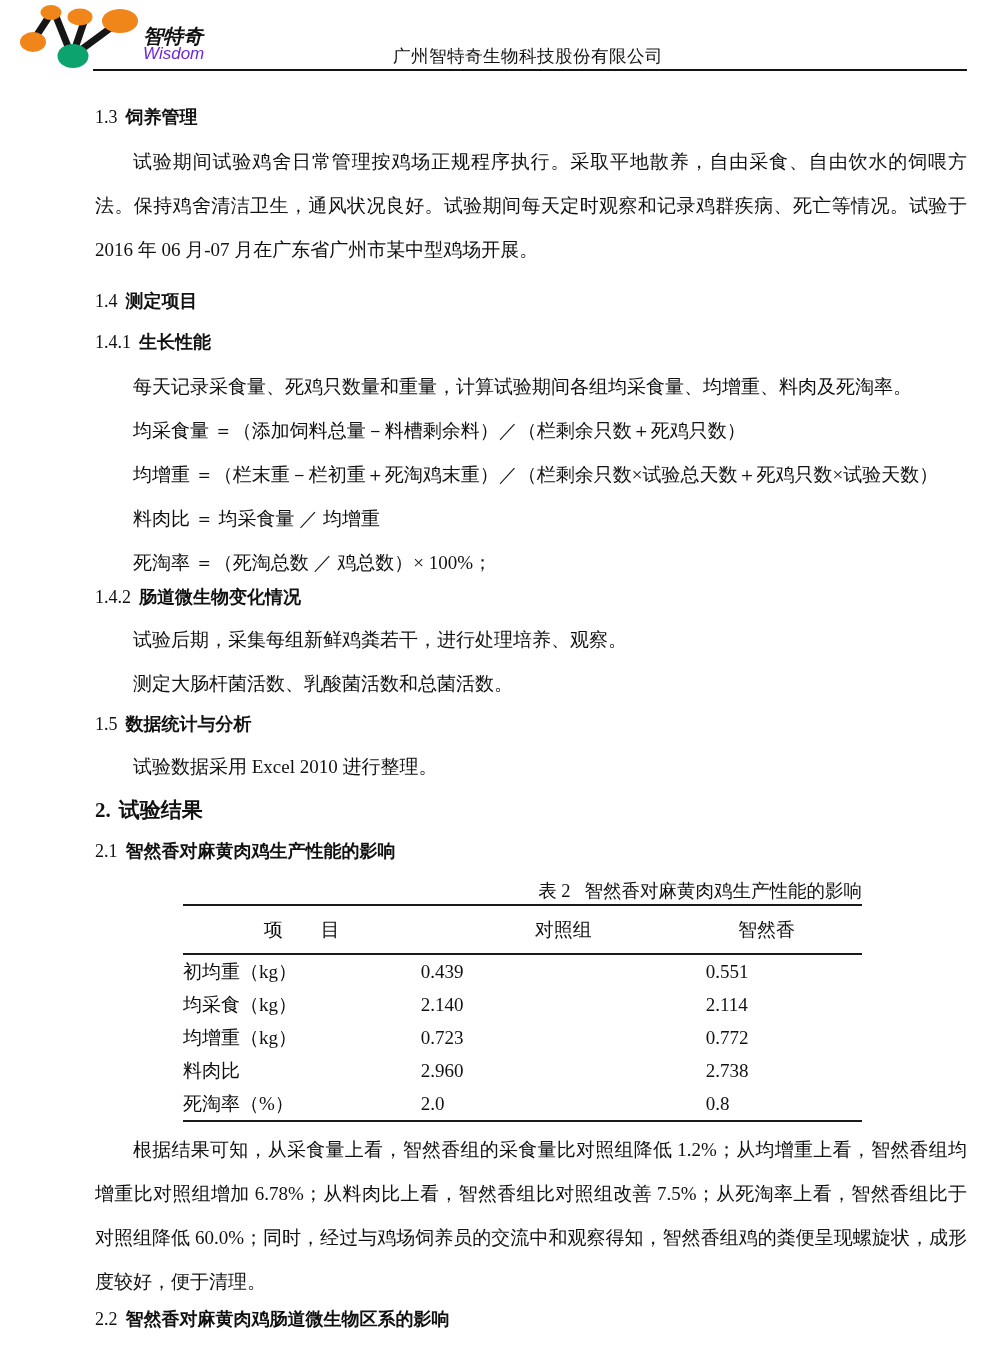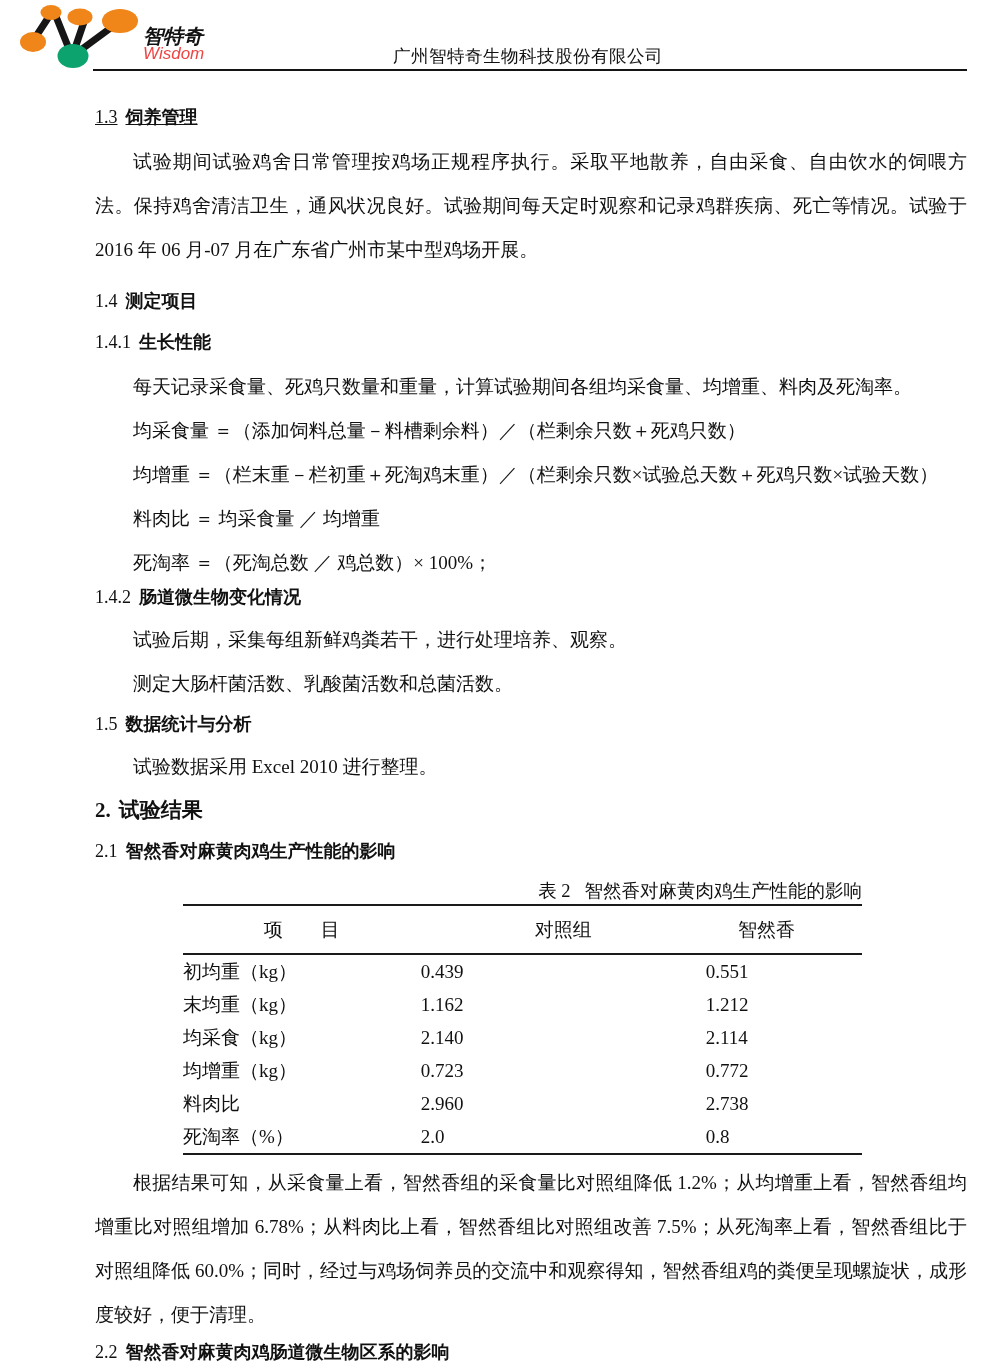--- a/index.html
+++ b/index.html
@@ -10,42 +10,42 @@
   }
   
   .header{position:relative;height:72px;}
   .logo{position:absolute;left:8px;top:2px;width:230px;height:68px;}
   .brand-cn{
     font-family:"Liberation Sans","DejaVu Sans",sans-serif;
     font-weight:bold;font-style:italic;font-size:20px;line-height:20px;color:#111;
   }
   .brand-en{
     font-family:"Liberation Sans","DejaVu Sans",sans-serif;
-    font-style:italic;font-size:17px;line-height:16px;color:#ef4444;
+    font-style:italic;font-size:17px;line-height:16px;color:#6d28d9;
   }
   .brand-text{position:absolute;left:99px;top:26px;margin-left:44px;}
   .company-wrap{position:absolute;left:0;top:44px;width:100%;text-align:center;}
   .company{
     display:inline-block;margin-left:56px;font-size:17.5px;
     border-bottom:1.5px solid #111;padding:0 1px 2px 1px;letter-spacing:0.5px;
   }
   .header-rule{position:absolute;left:93px;right:33px;top:69px;height:0;
     border-top:2px solid #141414;}
   
   .content{padding:0 33px 0 95px;font-size:19px;}
   .sec{font-size:18px;margin:0;line-height:25px;}
   .sec .num{font-family:"Liberation Serif","DejaVu Serif",serif;font-weight:normal;}
   .sec .title{font-family:"Liberation Sans","DejaVu Sans",sans-serif;font-weight:bold;margin-left:8px;}
   .sec.major{font-size:21px;line-height:30px;}
   .sec.major .num{font-weight:bold;}
   p.body-par{margin:0;line-height:44px;text-align:justify;text-indent:2em;}
   .oneline{text-align:left;}
   .formula{line-height:44px;padding-left:2em;white-space:nowrap;}
   
-  #h13{margin-top:33px;text-decoration:underline;}
+  #h13{margin-top:33px;}
   #p13{margin-top:10px;}
   #h14{margin-top:17px;}
   #h141{margin-top:16px;}
   #p141{margin-top:10px;}
   #h142{margin-top:0px;}
   #p142a{margin-top:8px;}
   #h15{margin-top:6px;}
   #p15{margin-top:8px;}
   #h2main{margin-top:6px;}
   #h21{margin-top:14px;}
@@ -140,25 +140,20 @@
         <th class="col3pad">智然香</th>
       </tr>
     </thead>
     <tbody>
       <tr>
         <td>初均重（kg）</td>
         <td>0.439</td>
         <td class="col3pad">0.551</td>
       </tr>
       <tr>
-        <td>末均重（kg）</td>
-        <td>1.162</td>
-        <td class="col3pad">1.212</td>
-      </tr>
-      <tr>
         <td>均采食（kg）</td>
         <td>2.140</td>
         <td class="col3pad">2.114</td>
       </tr>
       <tr>
         <td>均增重（kg）</td>
         <td>0.723</td>
         <td class="col3pad">0.772</td>
       </tr>
       <tr>

